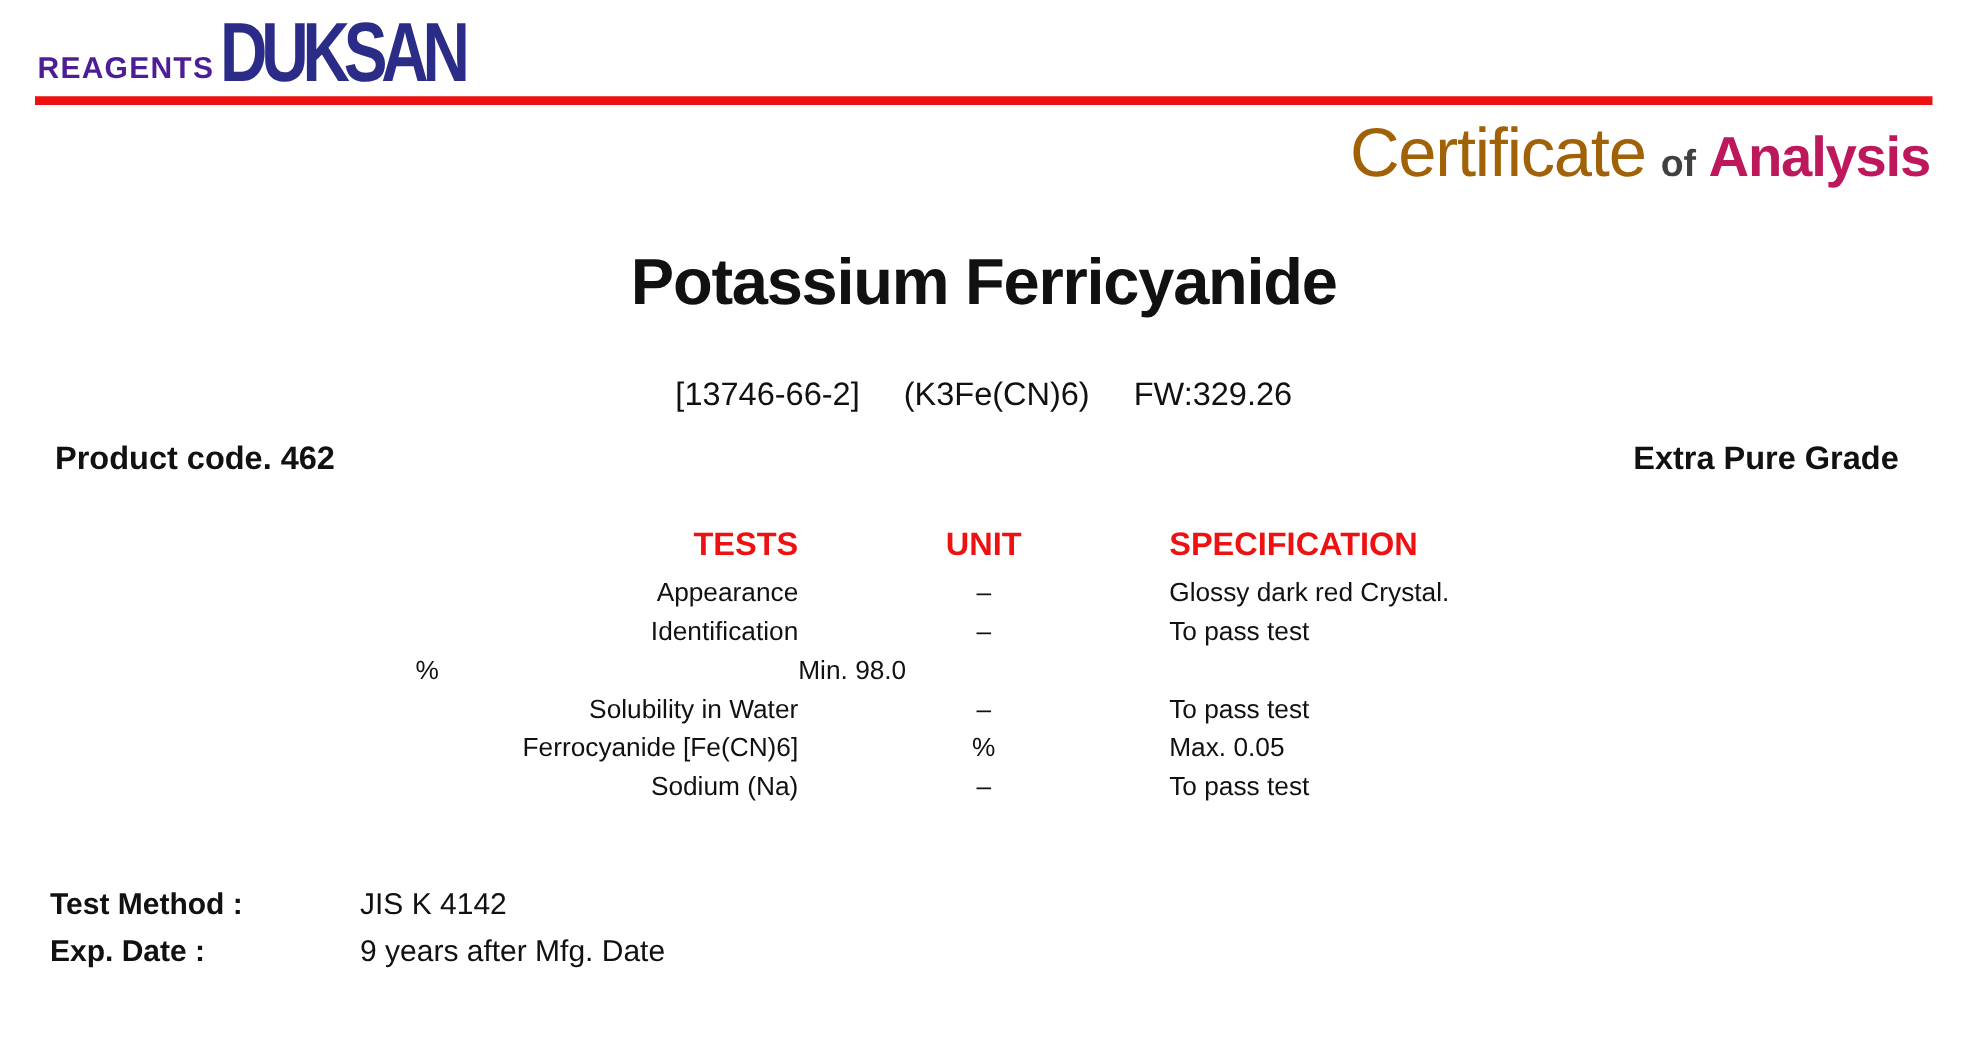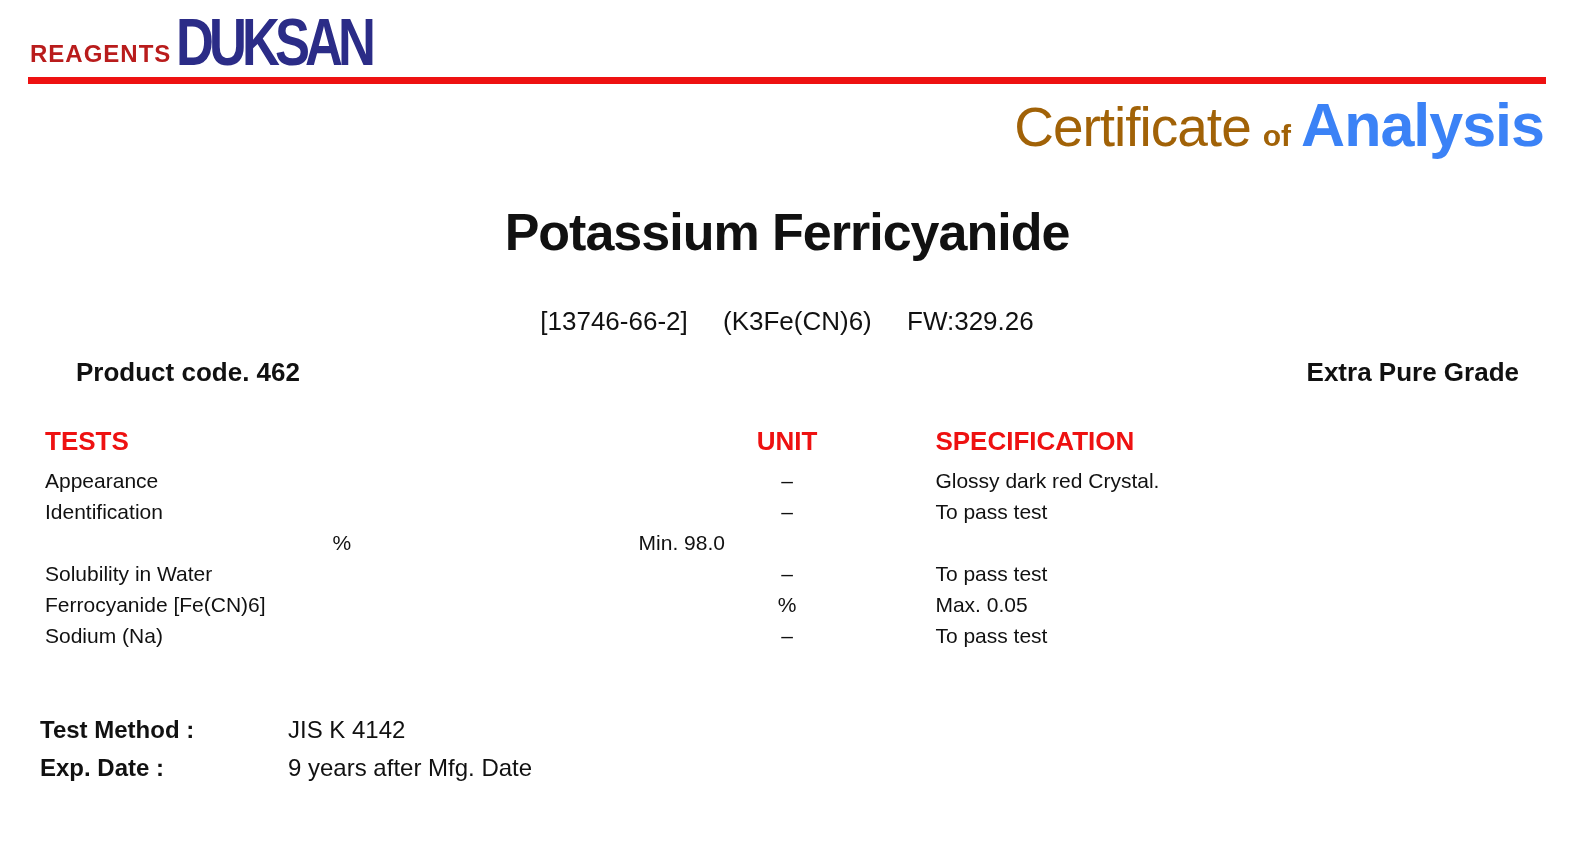--- a/index.html
+++ b/index.html
@@ -11,21 +11,21 @@
     font-family: "Liberation Sans", sans-serif;
     color: #111111;
     overflow: hidden;
   }
   
   .logo-block {
     padding: 6px 0 0 30px;
     line-height: 1;
   }
   .logo-top {
-    color: #b91c1c;
+    color: #4c1d95;
     font-weight: 700;
     font-size: 24px;
     letter-spacing: 1px;
     display: inline-block;
   }
   .logo-main {
     color: #2b2c87;
     font-weight: 800;
     font-size: 64px;
     letter-spacing: -6px;
@@ -46,27 +46,27 @@
     white-space: nowrap;
   }
   .cert-word1 {
     font-size: 55px;
     color: #a16207;
     letter-spacing: -1px;
     font-weight: 400;
   }
   .cert-word2 {
     font-size: 30px;
-    color: #a16207;
+    color: #404040;
     font-weight: 700;
     margin: 0 10px 0 12px;
   }
   .cert-word3 {
-    font-size: 61px;
-    color: #3b82f6;
+    font-size: 45px;
+    color: #be185d;
     font-weight: 700;
     letter-spacing: -1px;
   }
   
   .product-name {
     text-align: center;
     font-size: 52px;
     font-weight: 700;
     margin-top: 42px;
     letter-spacing: -1px;
@@ -74,40 +74,40 @@
   .formula-line {
     text-align: center;
     font-size: 26px;
     margin-top: 44px;
   }
   .formula-line span { margin: 0 14px; }
   .grade-row {
     display: flex;
     justify-content: space-between;
     align-items: baseline;
-    padding: 0 55px 0 76px;
+    padding: 0 55px 0 44px;
     margin-top: 20px;
     font-size: 26px;
     font-weight: 700;
   }
   
   .coa-table {
     margin: 38px 45px 0 45px;
   }
   .coa-row {
     display: grid;
     grid-template-columns: 40% 20% 36%;
   }
   .coa-head {
     font-size: 26px;
     font-weight: 700;
     color: #ee1111;
     margin-bottom: 8px;
   }
-  .col-tests { text-align: left; }
+  .col-tests { text-align: right; }
   .col-unit { text-align: center; }
   .col-spec { text-align: left; }
   .coa-data {
     font-size: 21px;
     line-height: 31px;
   }
   
   .footer-info {
     margin: 60px 0 0 40px;
     font-size: 24px;

